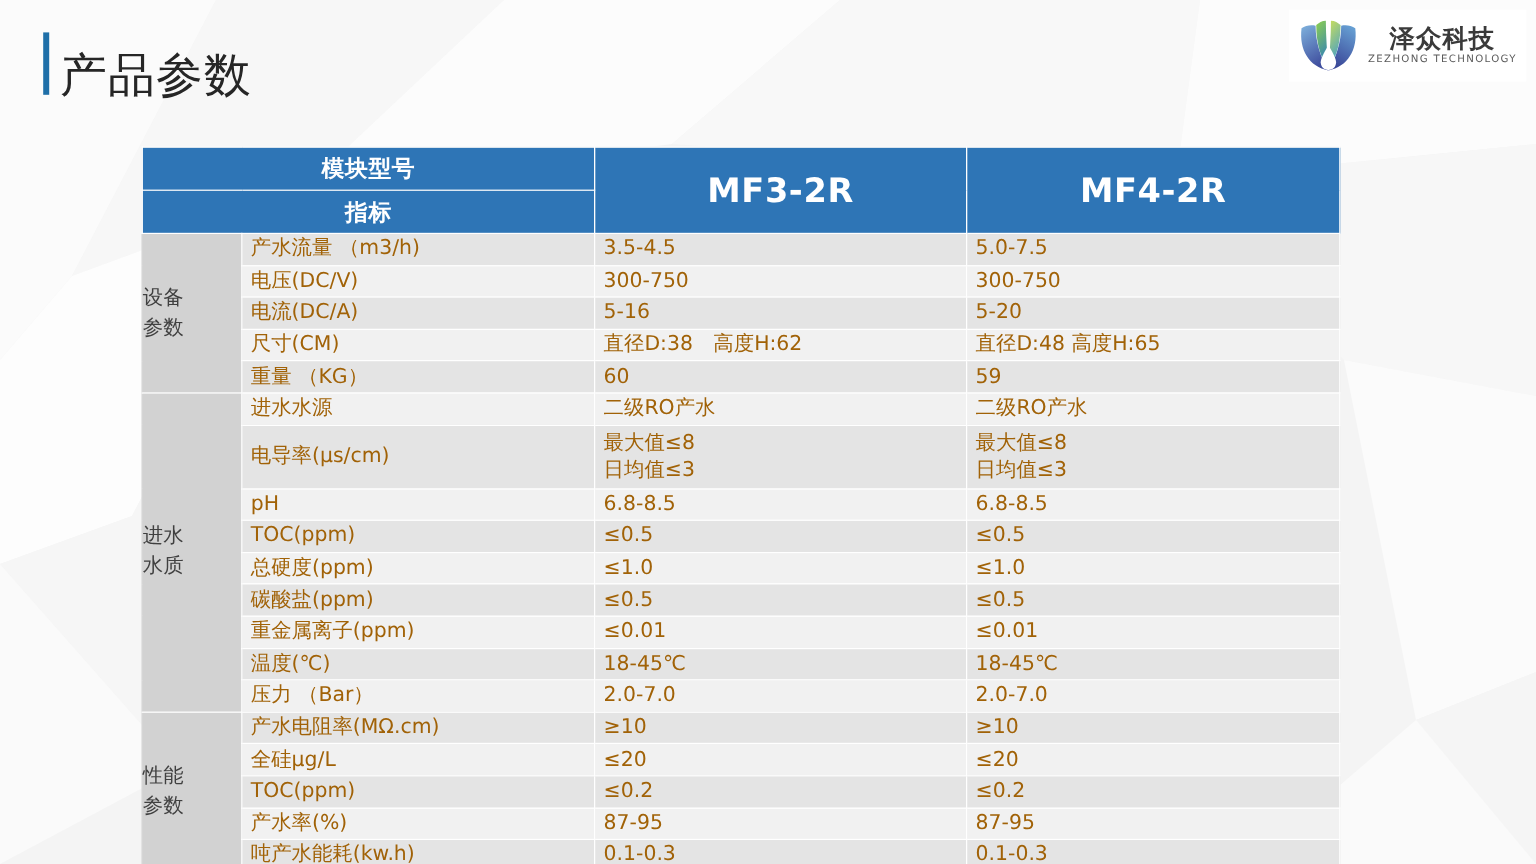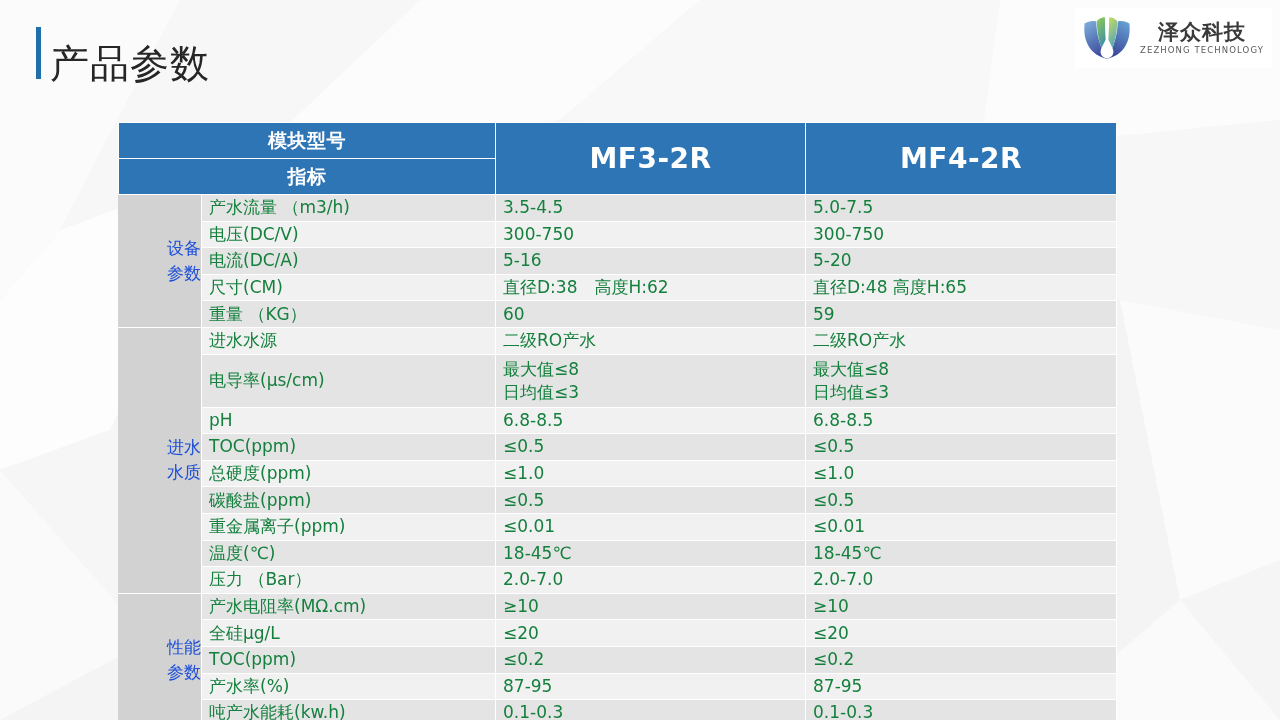--- a/index.html
+++ b/index.html
@@ -135,33 +135,33 @@
   th.hdr-model  { height: 35px; }
   th.hdr-metric { height: 35px; }
   th.hdr-col {
     font-size: 28px;
     letter-spacing: 0.5px;
   }
 
   
   td.group-label {
     background: #d2d2d2;
-    text-align: right;
+    text-align: left;
     font-size: 17px;
     line-height: 25px;
-    color: #1d4ed8;
+    color: #404040;
     border-left: 1px solid #d2d2d2;
   }
   td.group-label .gl-line { display: block; }
 
   
   td.metric, td.value {
     font-size: 17px;
     line-height: 23px;
-    color: #15803d;
+    color: #a16207;
     height: 25.6px;
   }
   td.metric { padding-left: 7px; }
   td.value  { padding-left: 7px; margin-left: 44px; }
 
   tr.band-a td.metric, tr.band-a td.value { background: #e4e4e4; }
   tr.band-b td.metric, tr.band-b td.value { background: #f1f1f1; }
 
   td.value .vline { display: block; }
   td.tall { height: 52px; }

